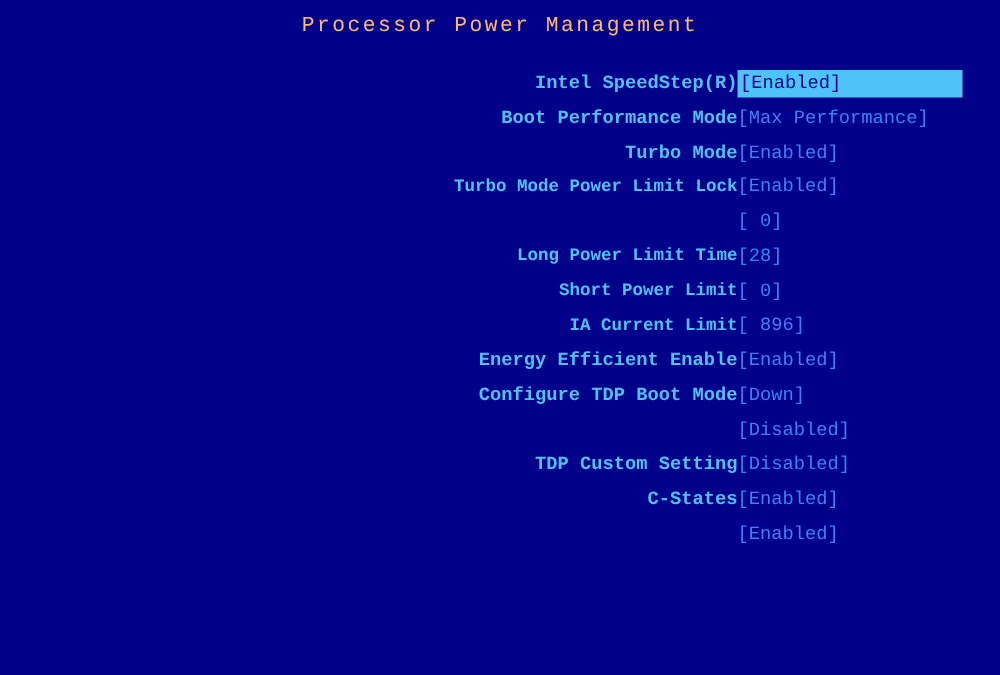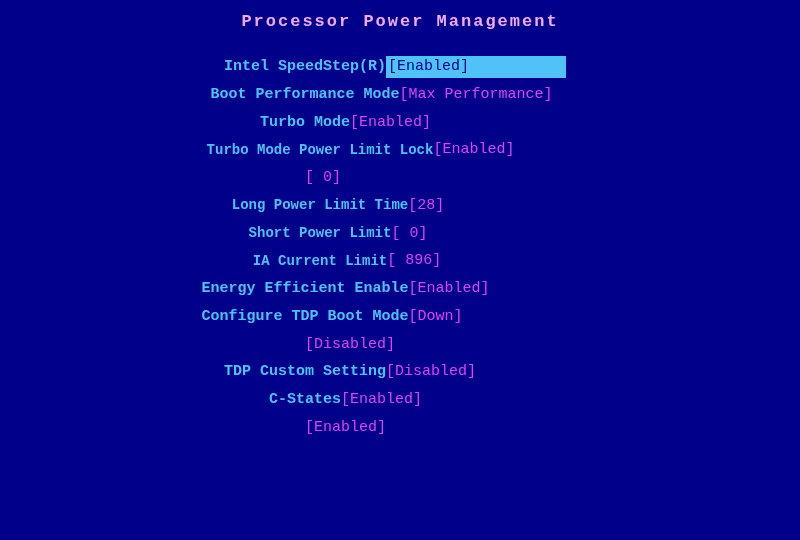--- a/index.html
+++ b/index.html
@@ -22,53 +22,53 @@
       height: 540px;
       background-color: #00008B;
       color: #4fc3f7;
       padding: 0;
       position: relative;
     }
 
     .title-bar {
       text-align: center;
       padding: 12px 0 8px 0;
-      color: #f0abfc;
+      color: #fdba74;
       font-size: 17px;
       letter-spacing: 2px;
-      font-weight: bold;
+      font-weight: normal;
     }
 
     .content {
       padding: 10px 30px 10px 20px;
     }
 
     .menu-item {
       display: flex;
-      justify-content: center;
+      justify-content: flex-end;
       align-items: center;
       padding: 3px 0;
       font-size: 15px;
       color: #4fc3f7;
       line-height: 1.45;
     }
 
     .menu-item .label {
       color: #4fc3f7;
       font-size: 15px;
       font-weight: bold;
     }
 
     .menu-item .label.indented {
       padding-left: 30px;
       font-size: 14px;
     }
 
     .menu-item .value {
-      color: #d946ef;
+      color: #3b82f6;
       font-size: 15px;
       min-width: 180px;
       text-align: left;
     }
 
     .menu-item .value.selected {
       background-color: #4fc3f7;
       color: #00008B;
       padding: 0 2px;
     }

